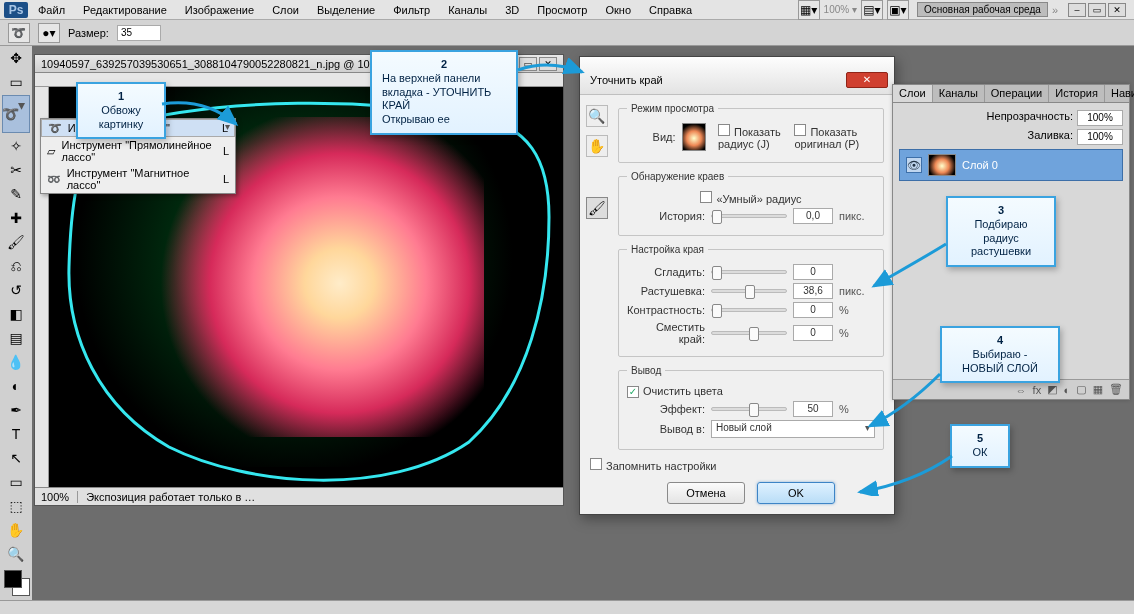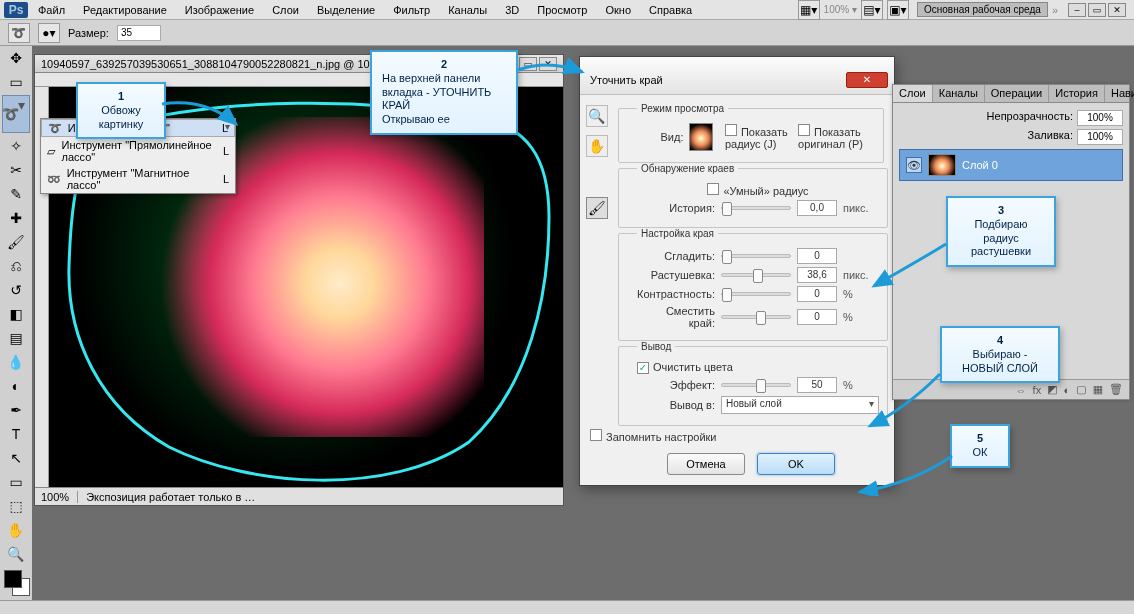--- a/index.html
+++ b/index.html
@@ -32,21 +32,21 @@
     .tooltip-fly { position:absolute; background:#eee; border:1px solid #888; font-size:10px; box-shadow:2px 2px 4px rgba(0,0,0,.3);}
     .tooltip-fly .tr { display:flex; align-items:center; gap:6px; padding:2px 6px;}
     .tooltip-fly .tr.sel { background:#cfe0f4;}
     
     .dlg { position:absolute; left:547px; top:10px; width:316px; background:#f0f0f0; border:1px solid #444; box-shadow:2px 4px 12px rgba(0,0,0,.35);}
     .dlg .dtitle { height:38px; background:linear-gradient(#fdfdfd,#e3e3e3); border-bottom:1px solid #bfbfbf; display:flex; align-items:center; padding:8px 6px 0 10px; justify-content:space-between; font-size:11px;}
     .dlg .dclose { width:42px; height:16px; background:#d04030; border:1px solid #902418; color:#fff; font-size:10px; text-align:center; line-height:14px; border-radius:2px;}
     .dlg .body { padding:8px 10px 10px 38px; position:relative; }
     .dlg .side-icons { position:absolute; left:6px; top:10px; width:26px; display:flex; flex-direction:column; gap:8px;}
     .dlg .side-icons .si { width:22px; height:22px; border:1px solid #bbb; background:#eee; display:flex; align-items:center; justify-content:center; font-size:14px;}
-    fieldset { border:1px solid #c5c5c5; border-radius:2px; padding:6px 8px 8px 18px;}
+    fieldset { border:1px solid #c5c5c5; border-radius:2px; margin-bottom:8px; padding:6px 8px 8px 8px;}
     legend { padding:0 4px; color:#333; font-size:10px;}
     .row { display:flex; align-items:center; gap:6px; margin:3px 0; font-size:10px; color:#333;}
     .row label.r { width:78px; text-align:right; }
     .slider { flex:1; height:4px; background:#dcdcdc; border:1px solid #bbb; border-radius:2px; position:relative; min-width:70px;}
     .slider .thumb { position:absolute; top:-5px; width:10px; height:14px; background:#fafafa; border:1px solid #888; border-radius:2px;}
     .nbox { width:40px; height:16px; border:1px solid #aaa; background:#fff; text-align:center; font-size:10px; line-height:14px;}
     .unit { width:36px; color:#555;}
     .chk { width:12px; height:12px; border:1px solid #888; background:#fff; display:inline-flex; align-items:center; justify-content:center; font-size:10px; color:#2a6; margin-right:4px;}
     .sel { flex:1; height:18px; border:1px solid #aaa; background:#fff; padding:1px 14px 1px 4px; position:relative; font-size:10px;}
     .sel::after { content:"▾"; position:absolute; right:4px; top:1px; color:#555;}

